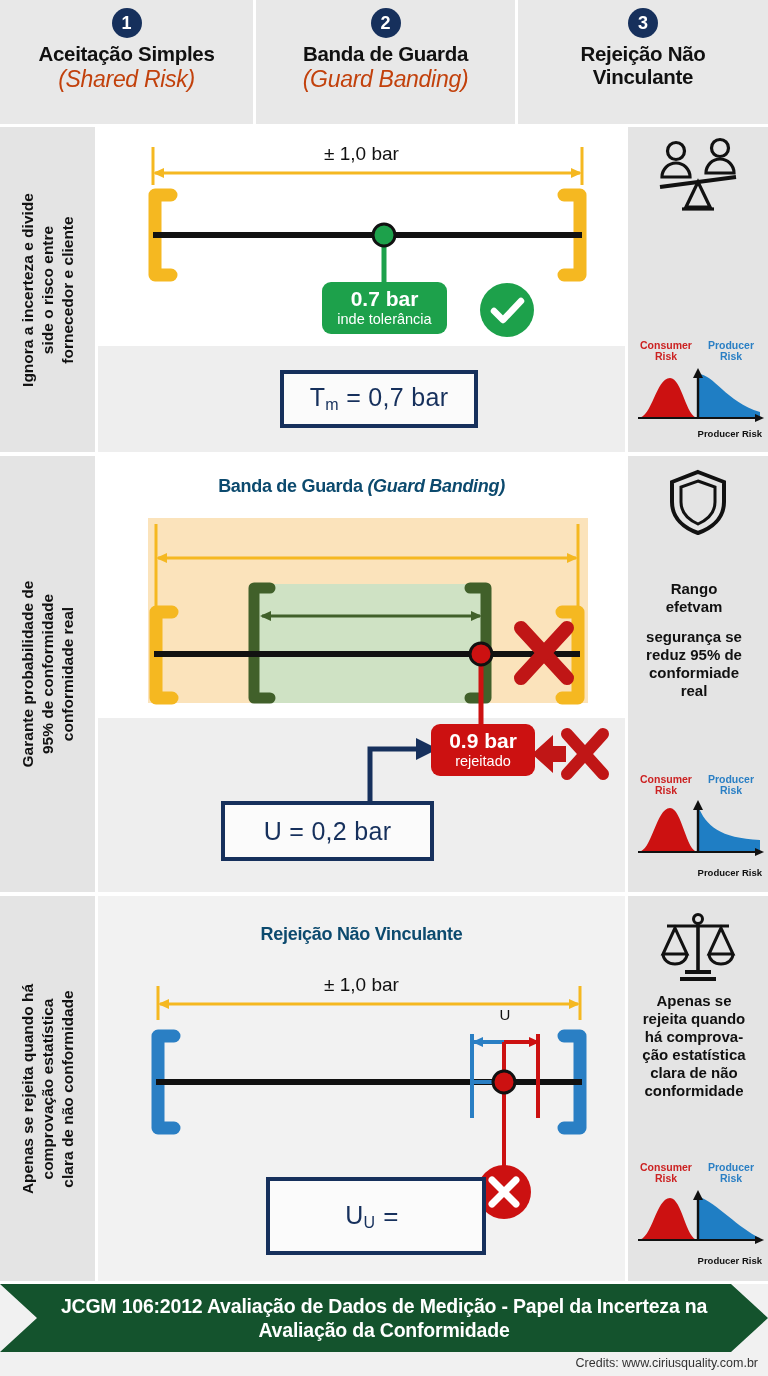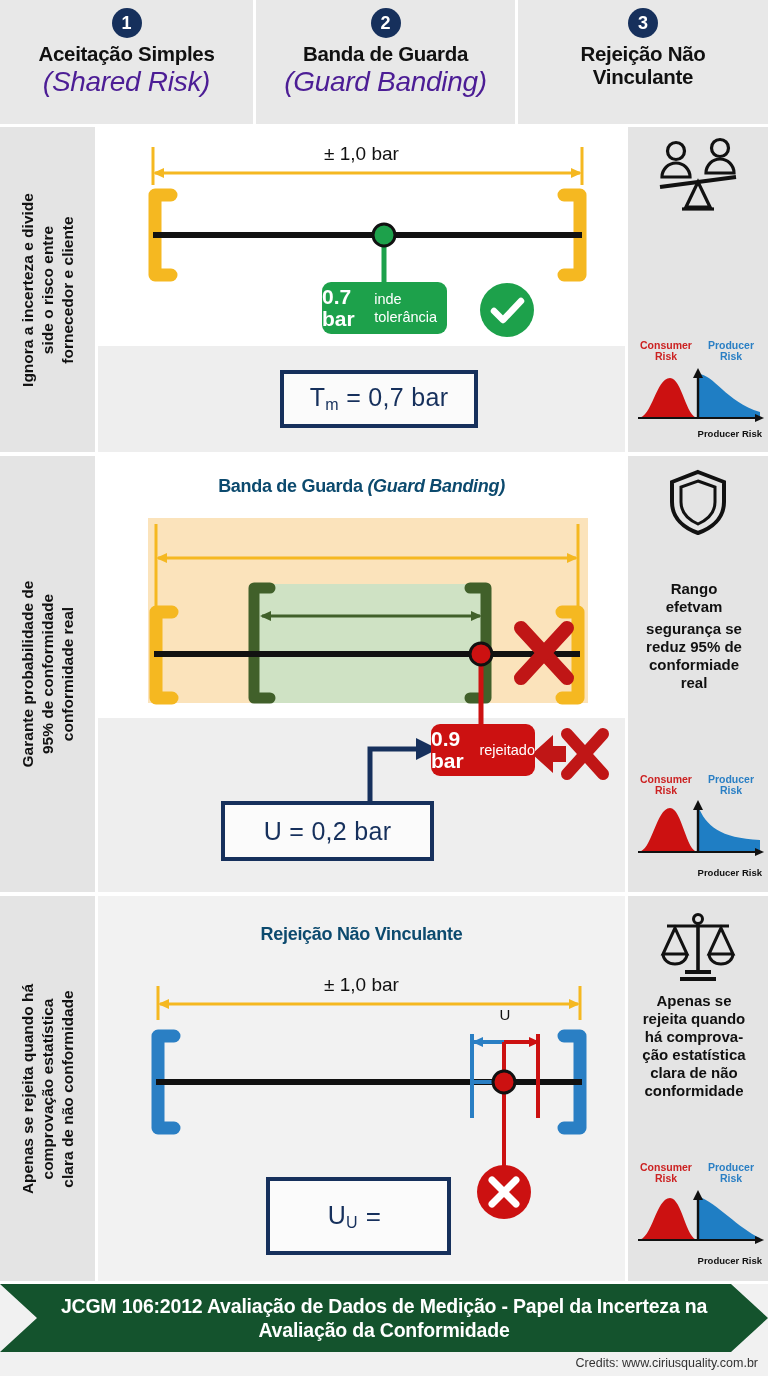--- a/index.html
+++ b/index.html
@@ -14,21 +14,21 @@
   .header{position:absolute;left:0;top:0;width:768px;height:124px;display:flex;background:#ffffff;}
   .hdr-col{position:relative;background:#e8e8e8;display:flex;flex-direction:column;
            align-items:center;justify-content:flex-start;padding-top:8px;box-sizing:border-box;}
   .hdr-col.c1{width:253px;}
   .hdr-col.c2{width:259px;margin-left:3px;}
   .hdr-col.c3{width:250px;margin-left:3px;}
   .badge{width:30px;height:30px;border-radius:50%;background:#16305c;color:#fff;
          font-size:18px;font-weight:bold;display:flex;align-items:center;justify-content:center;
          margin-bottom:5px;line-height:1;}
   .hdr-t1{font-size:20.5px;font-weight:bold;color:#111;line-height:1.12;text-align:center;letter-spacing:-.3px;}
-  .hdr-t2{font-size:28px;font-style:italic;color:#4c1d95;line-height:1.15;text-align:left;letter-spacing:-.3px;}
+  .hdr-t2{font-size:23px;font-style:italic;color:#c2410c;line-height:1.15;text-align:left;letter-spacing:-.3px;}
 
   
   .row{position:absolute;left:0;width:768px;display:flex;}
   .row1{top:127px;height:325px;}
   .row2{top:456px;height:436px;}
   .row3{top:896px;height:385px;}
 
   .sidecol{width:95px;flex:0 0 95px;background:#e4e4e4;position:relative;overflow:hidden;}
   .sidetxt{position:absolute;left:50%;top:50%;transform:translate(-50%,-50%) rotate(-90deg);
            white-space:nowrap;font-size:15.5px;font-weight:bold;color:#111;text-align:center;line-height:1.28;}
@@ -46,21 +46,21 @@
 
   
   svg.ov{position:absolute;left:0;top:0;overflow:visible;}
 
   
   .fbox{position:absolute;border:4px solid #16305c;background:#fbfbfb;box-sizing:border-box;
         display:flex;align-items:center;justify-content:center;}
   .fbox span{font-size:25px;color:#16305c;font-weight:normal;letter-spacing:.3px;}
   .fbox sub{font-size:16px;vertical-align:-.28em;}
 
-  .pill{position:absolute;border-radius:9px;display:flex;
+  .pill{position:absolute;border-radius:9px;display:flex;flex-direction:column;
         align-items:center;justify-content:center;color:#fff;box-sizing:border-box;}
   .pill .big{font-size:21px;font-weight:bold;line-height:1.05;}
   .pill .small{font-size:14.5px;line-height:1.2;margin-top:1px;}
   .pill.green{background:#1da14b;}
   .pill.red{background:#cc1111;}
 
   .dimlabel{position:absolute;font-size:19px;color:#111;text-align:center;}
   .dimlabel.sm{font-size:15px;}
 
   
@@ -276,21 +276,21 @@
     <div class="rightcol">
 
       <svg class="ov" style="left:39px;top:12px;" width="62" height="68" viewBox="0 0 62 68">
         <path d="M31 4 L57 14 V34 C57 50 45 60 31 65 C17 60 5 50 5 34 V14 Z" fill="none" stroke="#111" stroke-width="4"></path>
         <path d="M31 13 L48 19 V34 C48 45 40 52 31 56 C22 52 14 45 14 34 V19 Z" fill="none" stroke="#111" stroke-width="3"></path>
       </svg>
 
       <div class="rtxt" style="top:124px;">
         <div>Rango</div>
         <div>efetvam</div>
-        <div style="margin-top:4px;">segurança se</div>
+        <div style="margin-top:12px;">segurança se</div>
         <div>reduz 95% de</div>
         <div>conformiade</div>
         <div>real</div>
       </div>
 
       <div class="mini" style="left:6px;top:318px;width:130px;height:100px;">
         <div class="lbl cons" style="left:2px;top:0;width:60px;">
           <div>Consumer</div>
           <div>Risk</div>
         </div>
@@ -362,21 +362,21 @@
           <circle cx="406" cy="296" r="27" fill="#cc1111"></circle>
           <g stroke="#fff" stroke-width="7" stroke-linecap="round">
             <line x1="394" y1="284" x2="418" y2="308"></line>
             <line x1="418" y1="284" x2="394" y2="308"></line>
           </g>
         </g>
       </svg>
 
       <div class="dimlabel sm" style="left:374px;top:110px;width:66px;">U</div>
 
-      <div class="fbox" style="left:168px;top:281px;width:185px;height:78px;">
+      <div class="fbox" style="left:168px;top:281px;width:220px;height:78px;">
         <span style="font-size:26px;">
           <span>U</span><sub>U</sub>
         </span>
         <span style="font-size:26px;margin:0 8px;">=</span>
       </div>
     </div>
 
     <div class="rightcol">
 
       <svg class="ov" style="left:33px;top:14px;" width="74" height="76" viewBox="0 0 74 76">

